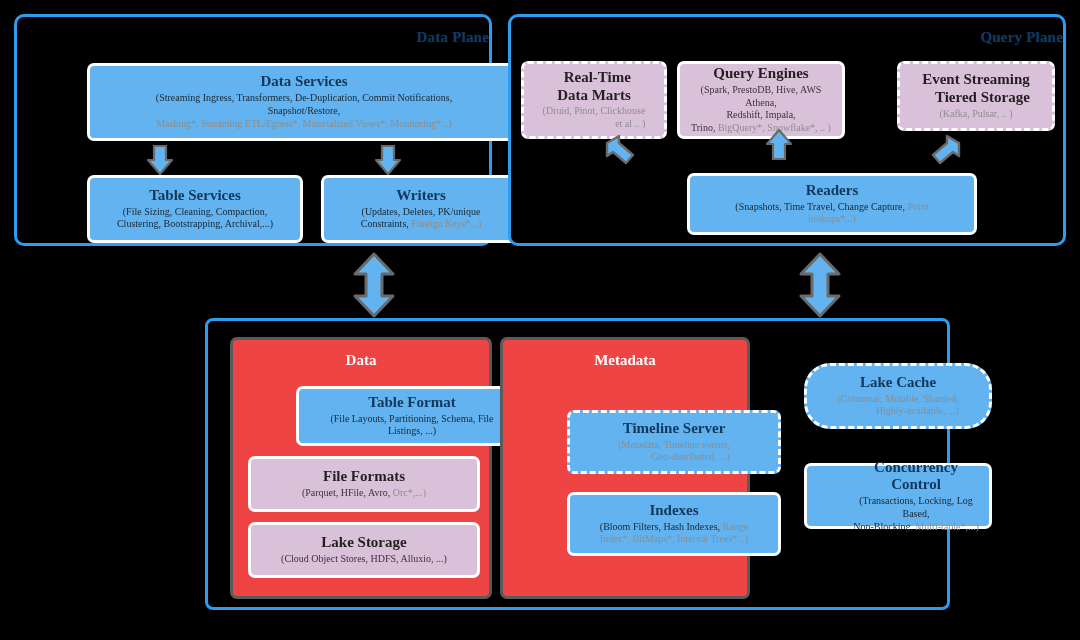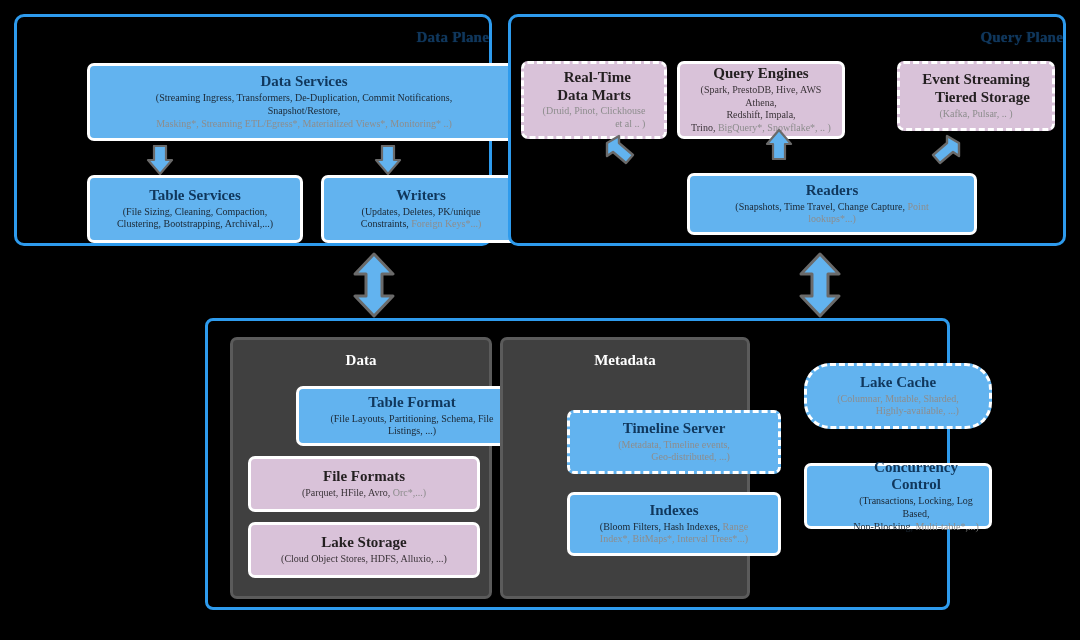--- a/index.html
+++ b/index.html
@@ -93,21 +93,21 @@
   
   #lake-panel {
     position: absolute;
     left: 205px; top: 318px; width: 745px; height: 292px;
     border: 3px solid #2e9bed;
     border-radius: 8px;
     background: #000000;
   }
   .navy-col {
     position: absolute;
-    background: #404040;
+    background: #ef4444;
     border: 3px solid #5b5b5b;
     border-radius: 7px;
   }
   #data-col     { left: 22px;  top: 16px; width: 262px; height: 262px; }
   #metadata-col { left: 292px; top: 16px; width: 250px; height: 262px; }
 
   #table-format   { left: 15px; top: 46px;  width: 232px; height: 60px; }
   #file-formats   { left: 15px; top: 116px; width: 232px; height: 56px; }
   #lake-storage   { left: 15px; top: 182px; width: 232px; height: 56px; }
 

